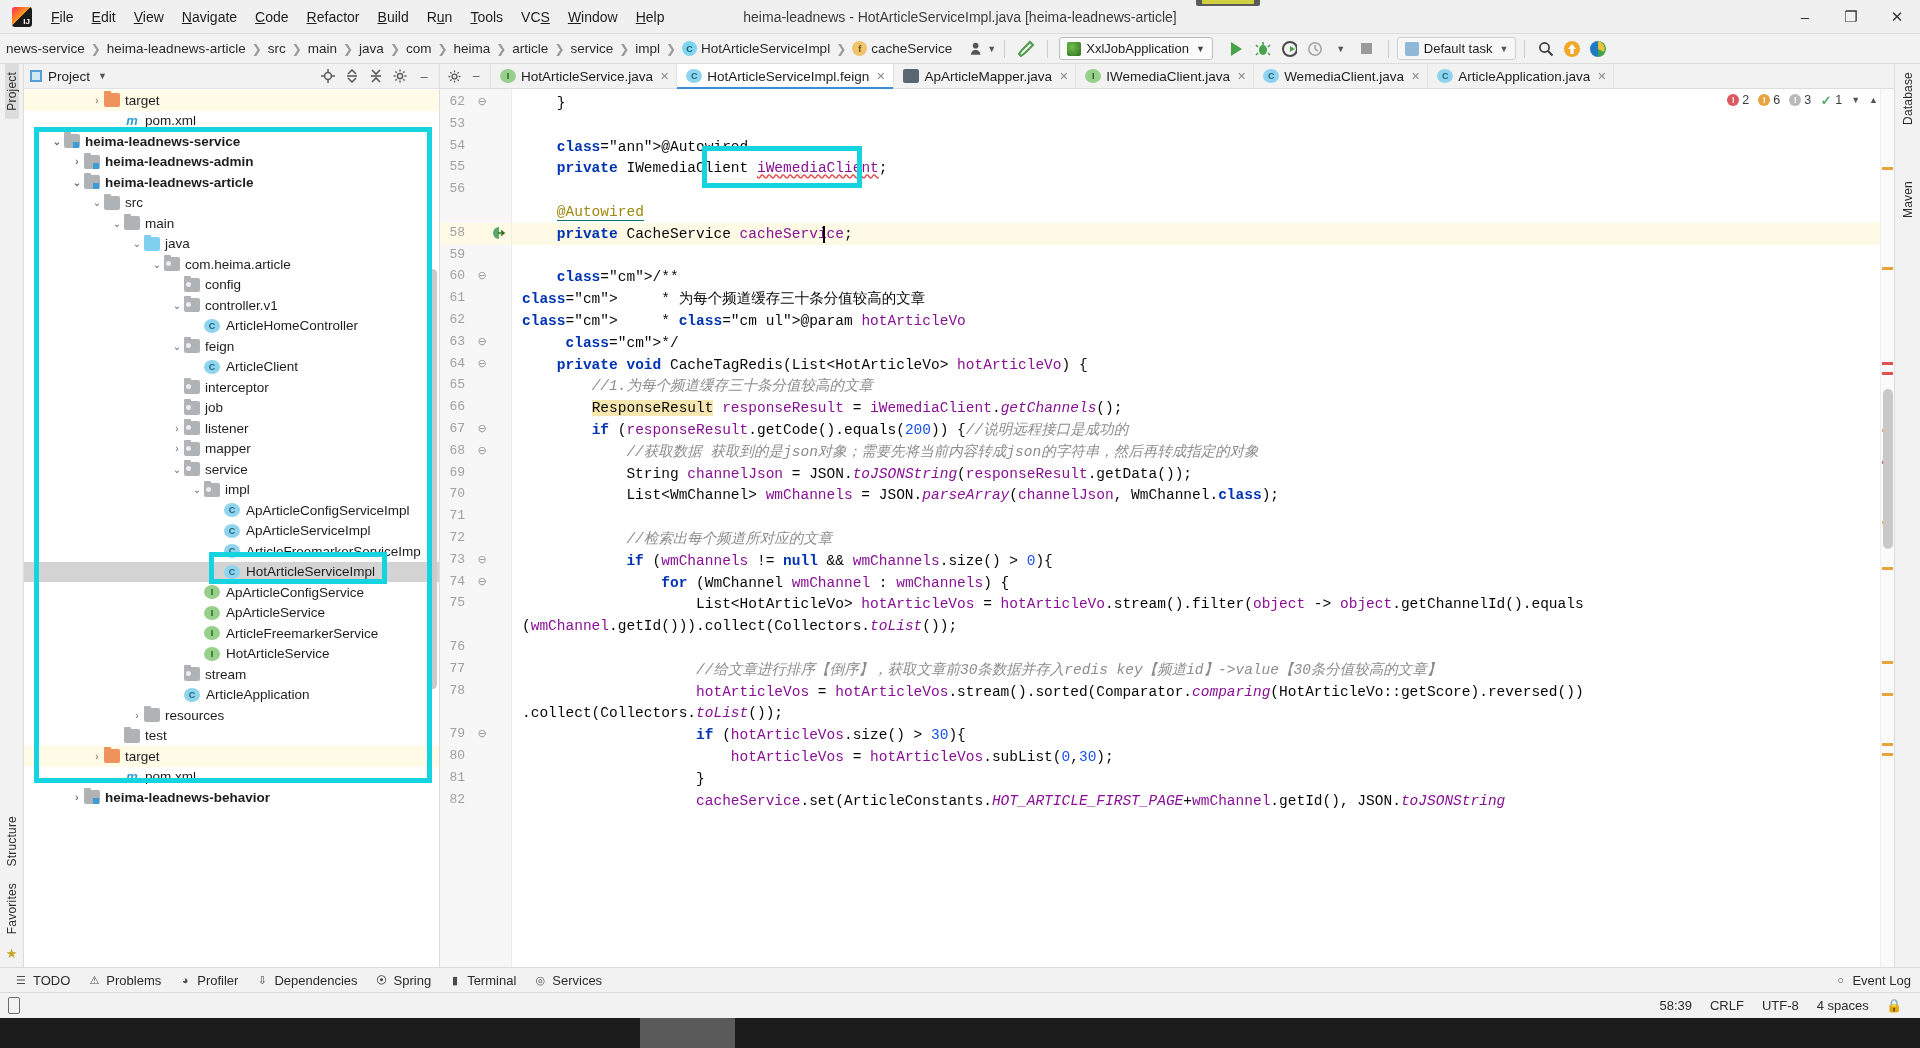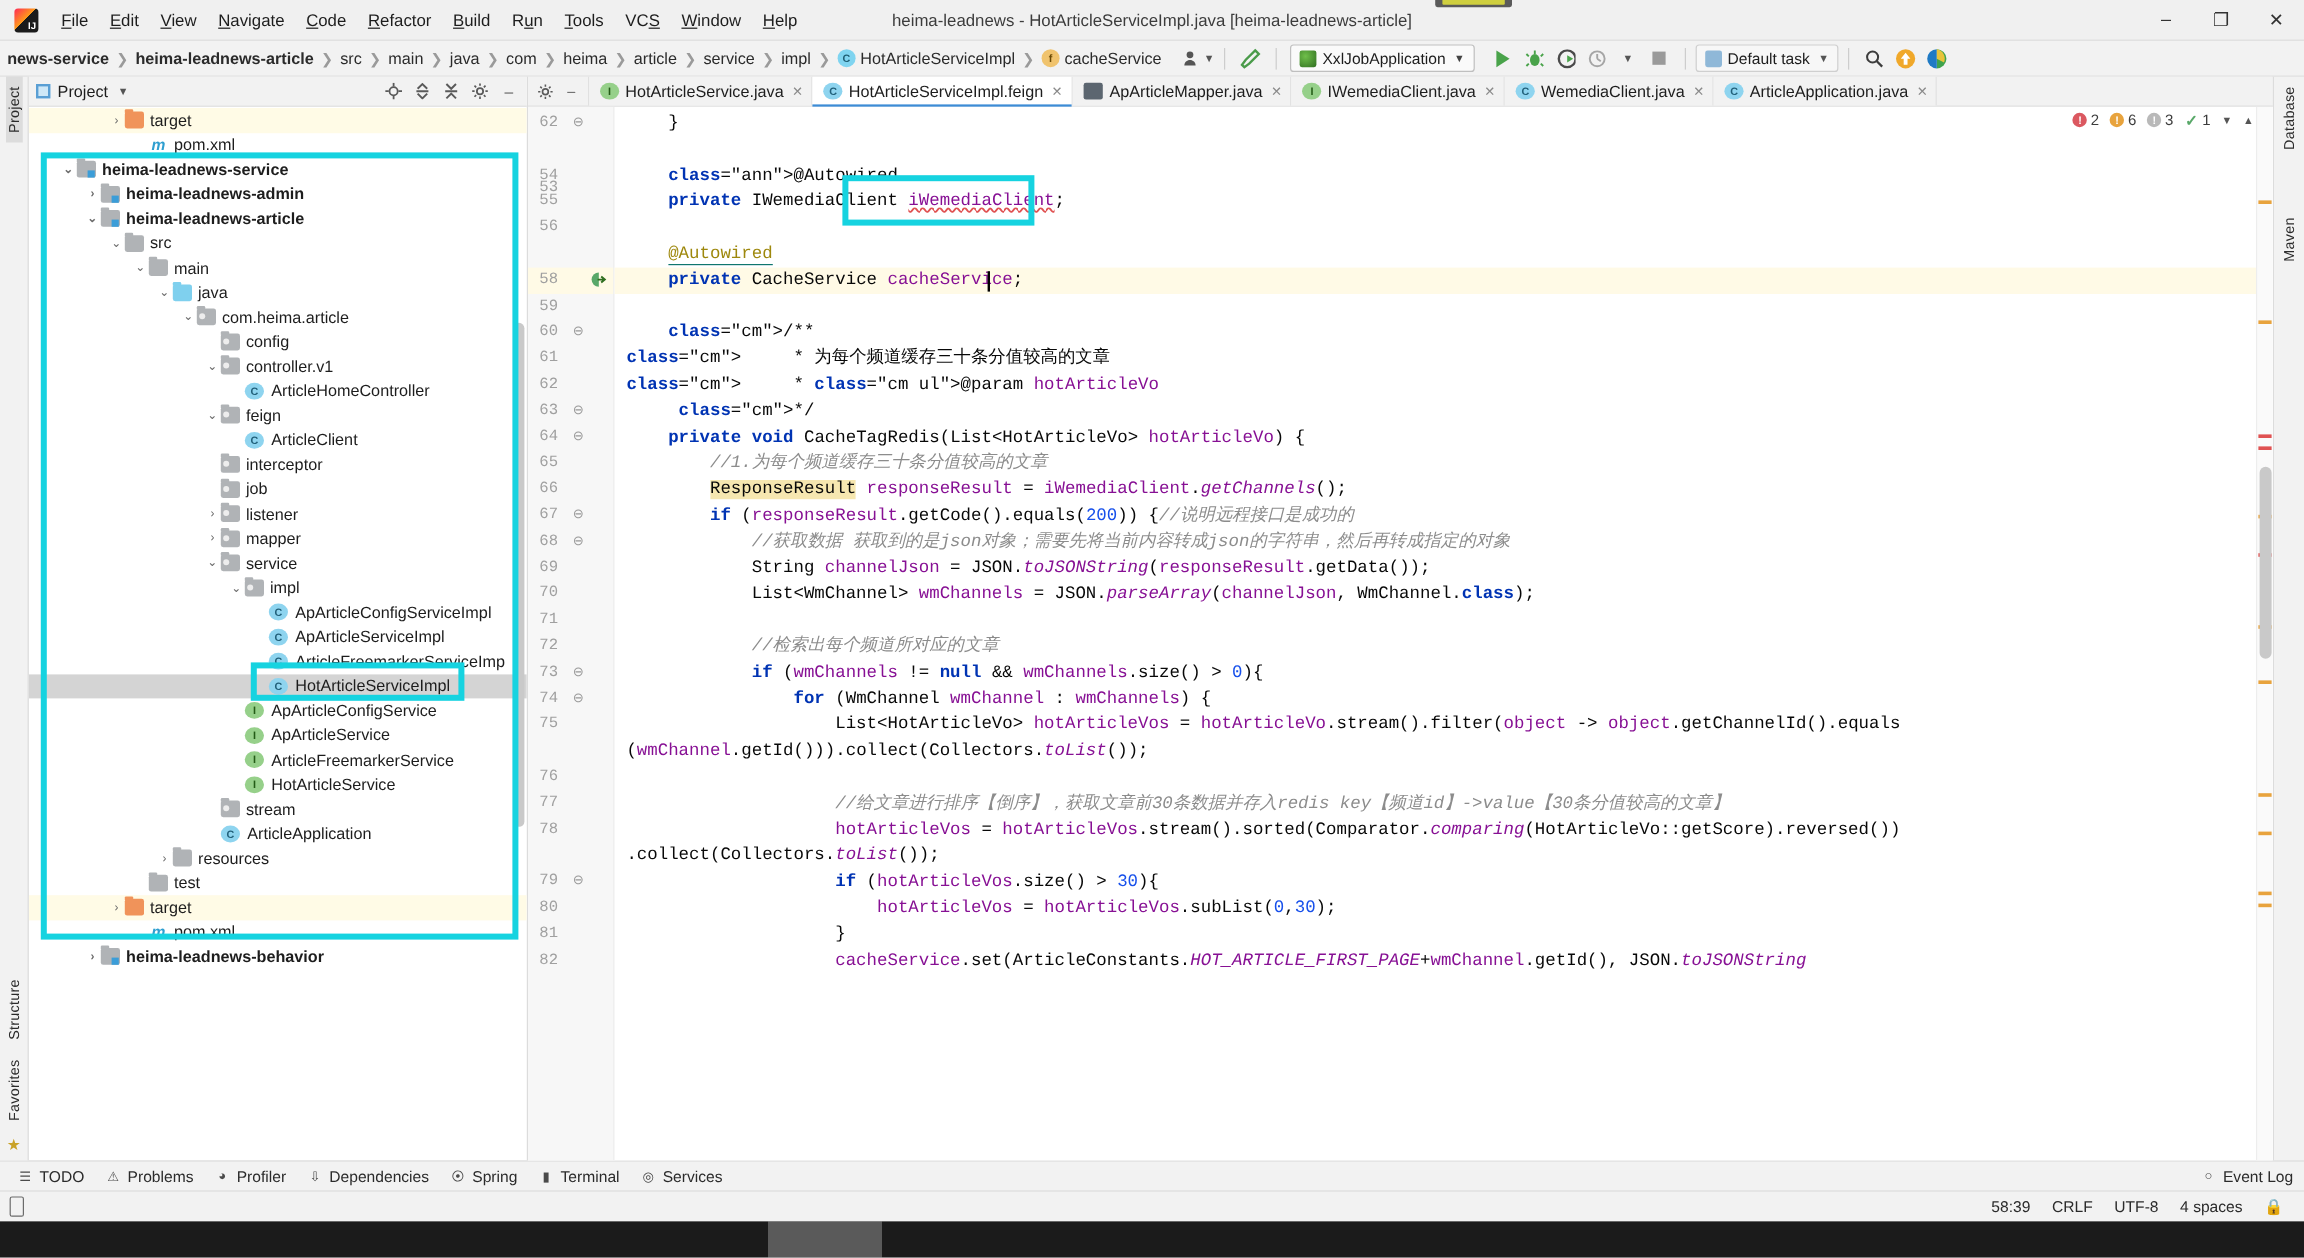--- a/index.html
+++ b/index.html
@@ -35,21 +35,21 @@
   .win-btn { width:46px; height:33px; display:flex; align-items:center; justify-content:center; font-size:15px; color:#333;}
   .nub { position:absolute; left:1196px; top:-6px; width:64px; height:12px; background:#5a5a5a; border-radius:2px;}
   .nub::after{content:""; position:absolute; inset:2px 6px; background:#cfcf3f; border-radius:1px;}
 
   
   .navbar {
     height:30px; background:#f2f2f2; display:flex; align-items:center;
     border-bottom:1px solid #dcdcdc; padding-left:2px; flex:0 0 30px; white-space:nowrap;
   }
   .crumb { display:flex; align-items:center; font-size:13.5px; color:#2b2b2b; }
-  .crumb.bold { font-weight:bold;justify-content:center; }
+  .crumb.bold { font-weight:normal;justify-content:center; }
   .crumb-sep { color:#9a9a9a; margin:0 6px; font-size:12px; }
   .cicon { width:15px; height:15px; border-radius:50%; margin-right:4px; display:inline-flex;
     align-items:center; justify-content:center; font-size:9px; color:#fff; font-weight:bold; flex:0 0 15px;}
   .cicon.c { background:#7fd4f0; color:#1f5f75;}
   .cicon.f { background:#f0c36d; color:#6b4a05;}
   .tb-sep { width:1px; height:18px; background:#cdcdcd; margin:0 8px; }
   .tbtn { width:26px; height:24px; display:flex; align-items:center; justify-content:center; }
   .runcfg {
     display:flex; align-items:center; height:23px; border:1px solid #bfbfbf; border-radius:3px;
     background:#fafafa; padding:0 7px; margin:0 3px; font-size:13px;
@@ -669,21 +669,21 @@
               <span class="dot ok">✓</span>
               <span>1</span>
             </span>
           <span class="caret">▼</span>
           <span class="caret">▲</span>
         </div>
 
         <div class="gutter" id="gutter">
             <div class="gnum" style="top: 5px;">62</div>
             <div class="gfold" style="top: 6px;">⊖</div>
-            <div class="gnum" style="top: 26.8px; margin-top: 32px;">53</div>
+            <div class="gnum" style="top: 26.8px;">53</div>
             <div class="gnum" style="top: 48.6px;">54</div>
             <div class="gnum" style="top: 70.4px;">55</div>
             <div class="gnum" style="top: 92.2px;">56</div>
             <div class="gnum" style="top: 114px; margin-top: 25px;">57</div>
             <div class="rowhl" style="top: 133.8px;"></div>
             <div class="gnum" style="top: 135.8px; text-align: right;">58</div>
             <div class="gmark" style="top: 136.8px;"><svg width="15" height="15" viewBox="0 0 15 15">
                 <path d="M7 1 A6 6 0 1 0 7 13 Z" fill="#59a869"></path>
                 <path d="M6 7 h5 M9 4.5 L12 7 L9 9.5" stroke="#2f6e20" stroke-width="1.6" fill="none"></path>
               </svg></div>

